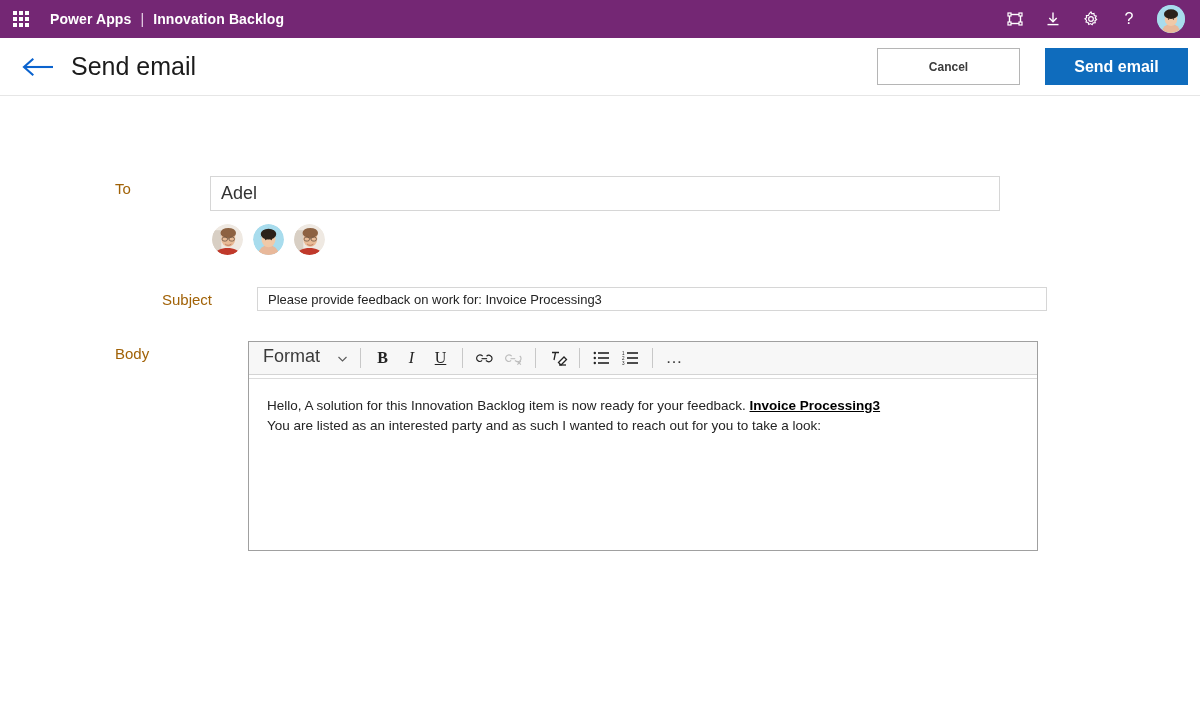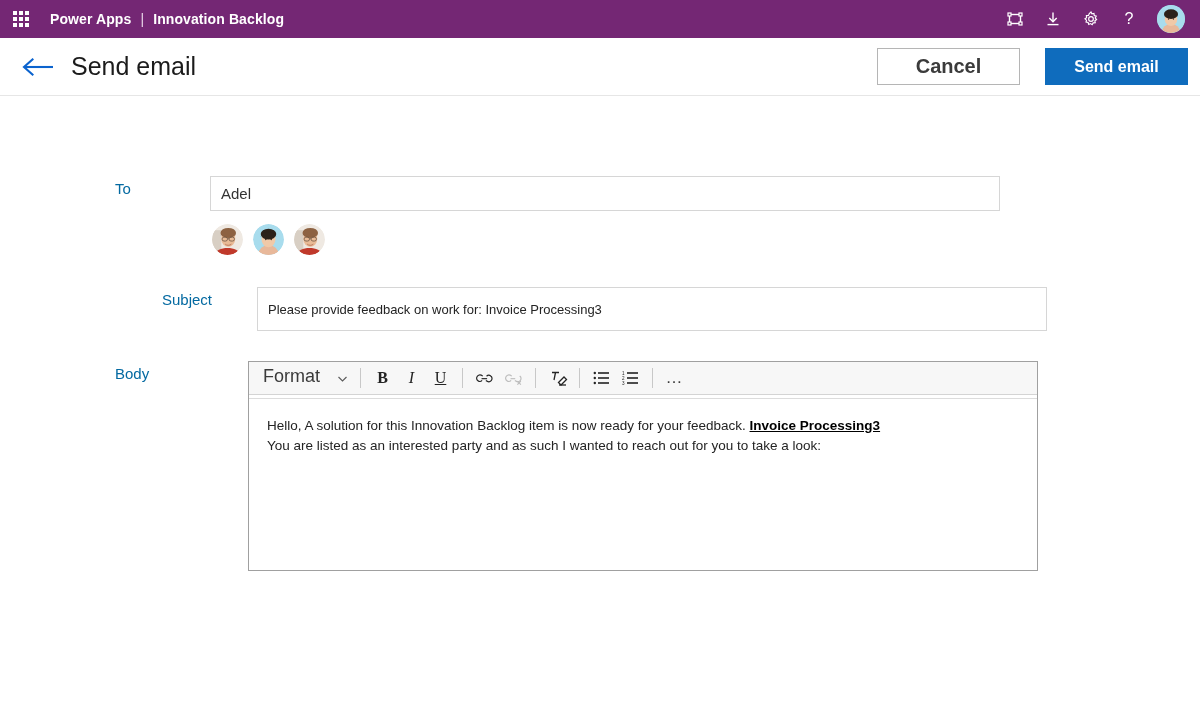--- a/index.html
+++ b/index.html
@@ -101,21 +101,21 @@
     margin-left: auto;
     display: flex;
     align-items: center;
     gap: 25px;
   }
   #cancel-button {
     width: 143px; height: 37px;
     border: 1px solid #b5b5b5;
     background: #ffffff;
     color: #3b3b3b;
-    font-size: 20px;
+    font-size: 12px;
     font-weight: bold;
     font-family: "Liberation Sans", sans-serif;
     cursor: pointer;
     border-radius: 0;
   }
   #send-email-button {
     width: 143px; height: 37px;
     border: 1px solid #0f6cbd;
     background: #0f6cbd;
     color: #ffffff;
@@ -133,34 +133,34 @@
   }
   .form-row {
     display: flex;
     align-items: flex-start;
   }
   .field-label {
     width: 95px;
     flex: 0 0 95px;
     margin-left: 115px;
     font-size: 15px;
-    color: #0369a1;
+    color: #a16207;
     padding-top: 4px;
     user-select: none;
   }
   .field-control { flex: 1 1 auto; }
 
   
   #row-to { margin-top: 80px; }
   #to-input {
     width: 790px; height: 35px;
     border: 1px solid #d6d6d6;
     background: #ffffff;
     padding: 0 10px;
-    font-size: 15px;
+    font-size: 18px;
     color: #333333;
     font-family: "Liberation Sans", sans-serif;
     outline: none;
     border-radius: 0;
   }
 
   
   #to-suggestions {
     display: flex;
     gap: 10px;
@@ -171,21 +171,21 @@
     width: 31px; height: 31px;
     border-radius: 50%;
     overflow: hidden;
     cursor: pointer;
     flex: 0 0 auto;
   }
 
   
   #row-subject { margin-top: 32px; padding-left: 47px; }
   #subject-input {
-    width: 790px; height: 44px;
+    width: 790px; height: 24px;
     border: 1px solid #d6d6d6;
     background: #ffffff;
     padding: 0 10px;
     font-size: 13px;
     color: #242424;
     font-family: "Liberation Sans", sans-serif;
     outline: none;
     border-radius: 0;
   }
 

